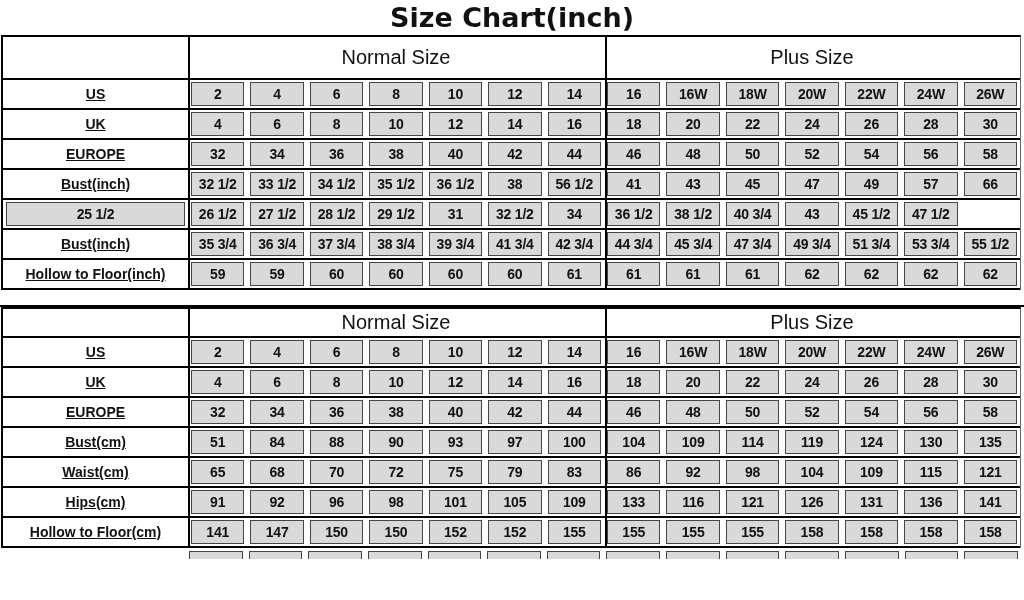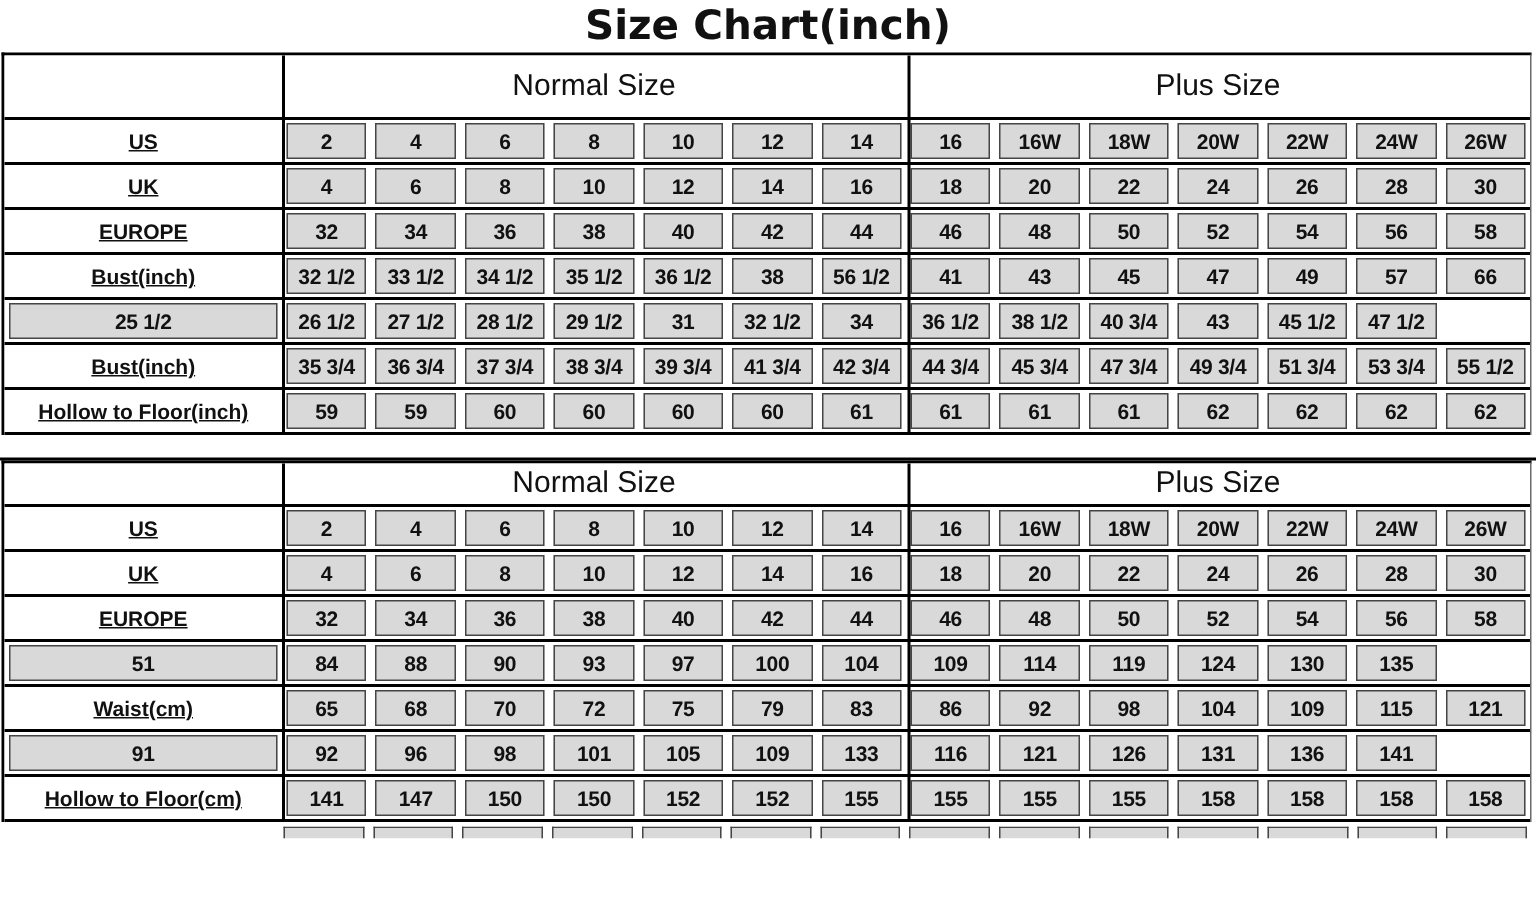--- a/index.html
+++ b/index.html
@@ -517,20 +517,21 @@
               <div class="box">54</div>
             </div>
             <div class="cell">
               <div class="box">56</div>
             </div>
             <div class="cell">
               <div class="box">58</div>
             </div>
           </div>
           <div class="row">
+            <div class="label-cell">Bust(cm)</div>
             <div class="cell">
               <div class="box">51</div>
             </div>
             <div class="cell">
               <div class="box">84</div>
             </div>
             <div class="cell">
               <div class="box">88</div>
             </div>
             <div class="cell">
@@ -606,20 +607,21 @@
               <div class="box">109</div>
             </div>
             <div class="cell">
               <div class="box">115</div>
             </div>
             <div class="cell">
               <div class="box">121</div>
             </div>
           </div>
           <div class="row">
+            <div class="label-cell">Hips(cm)</div>
             <div class="cell">
               <div class="box">91</div>
             </div>
             <div class="cell">
               <div class="box">92</div>
             </div>
             <div class="cell">
               <div class="box">96</div>
             </div>
             <div class="cell">

